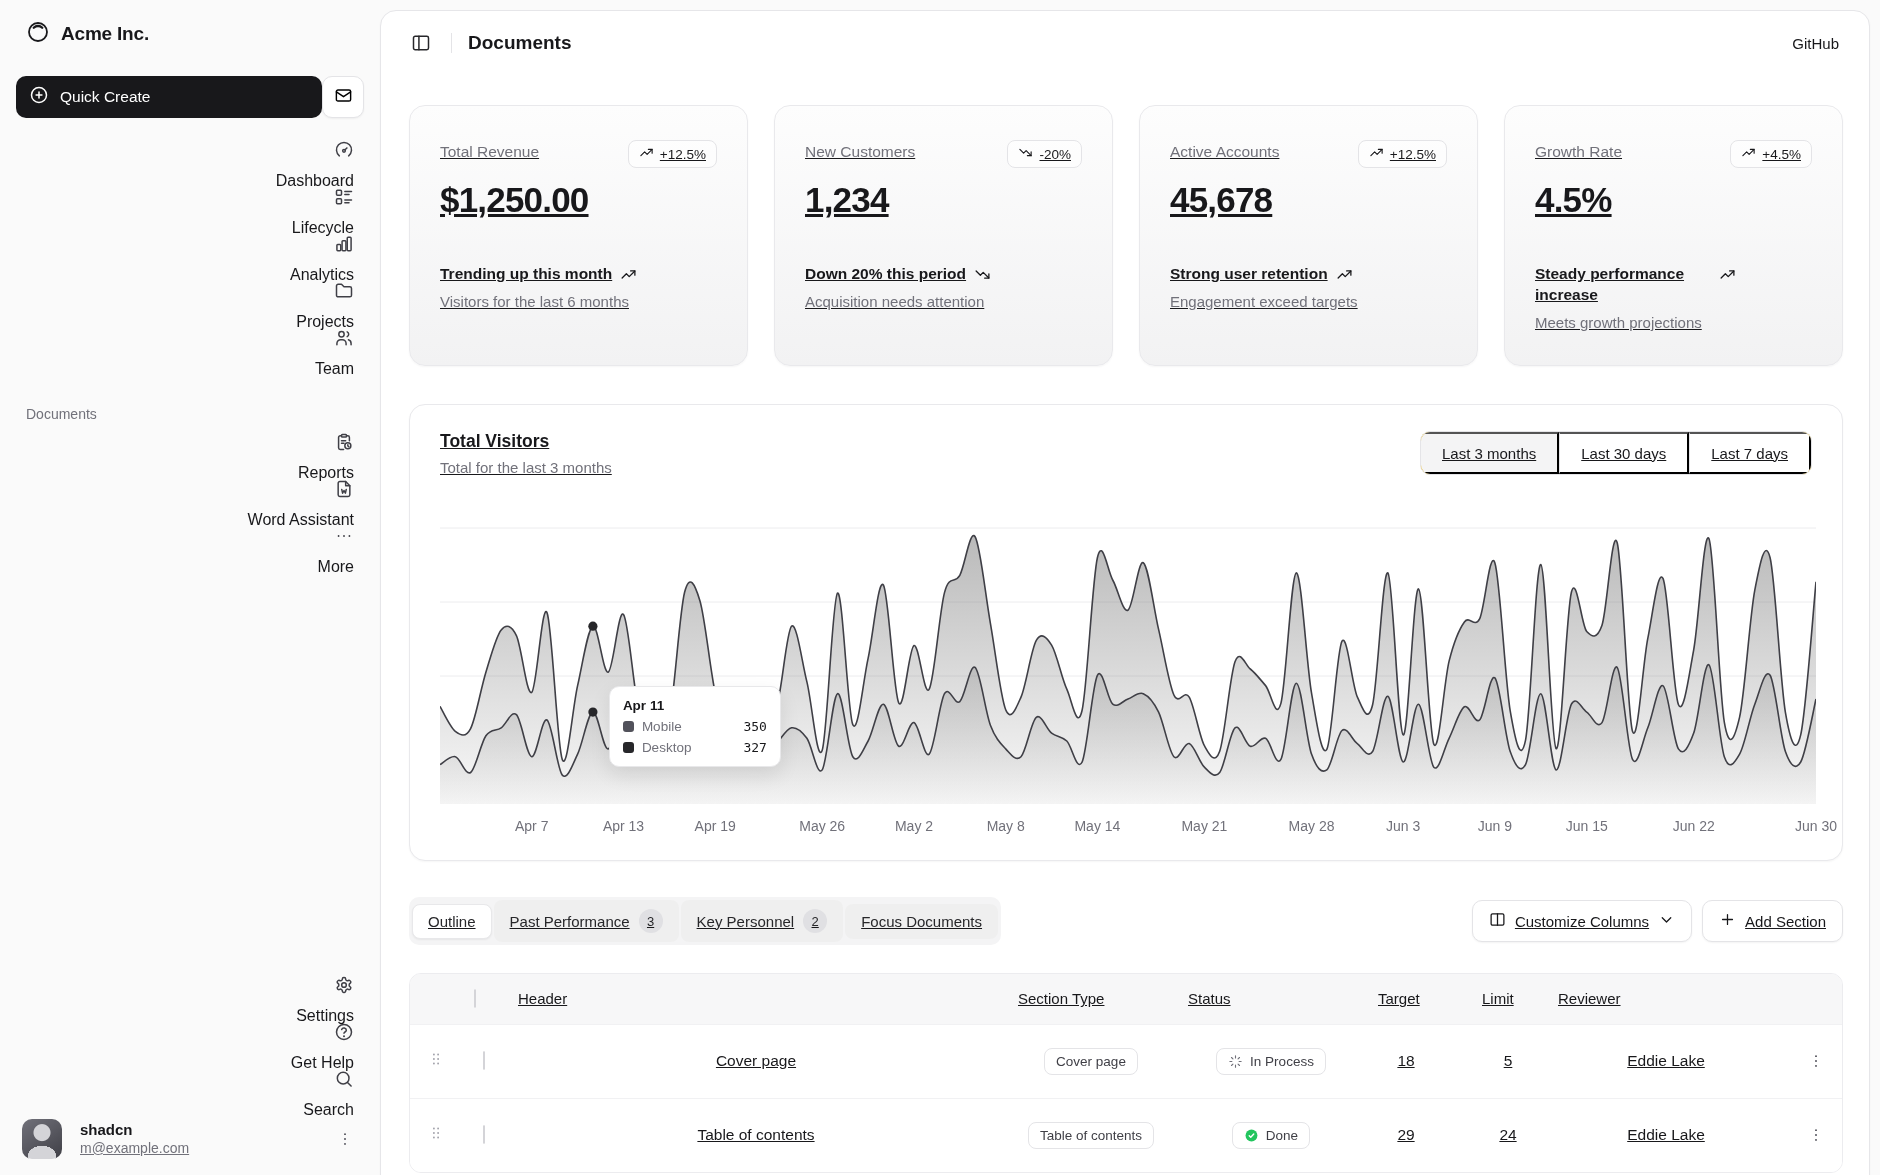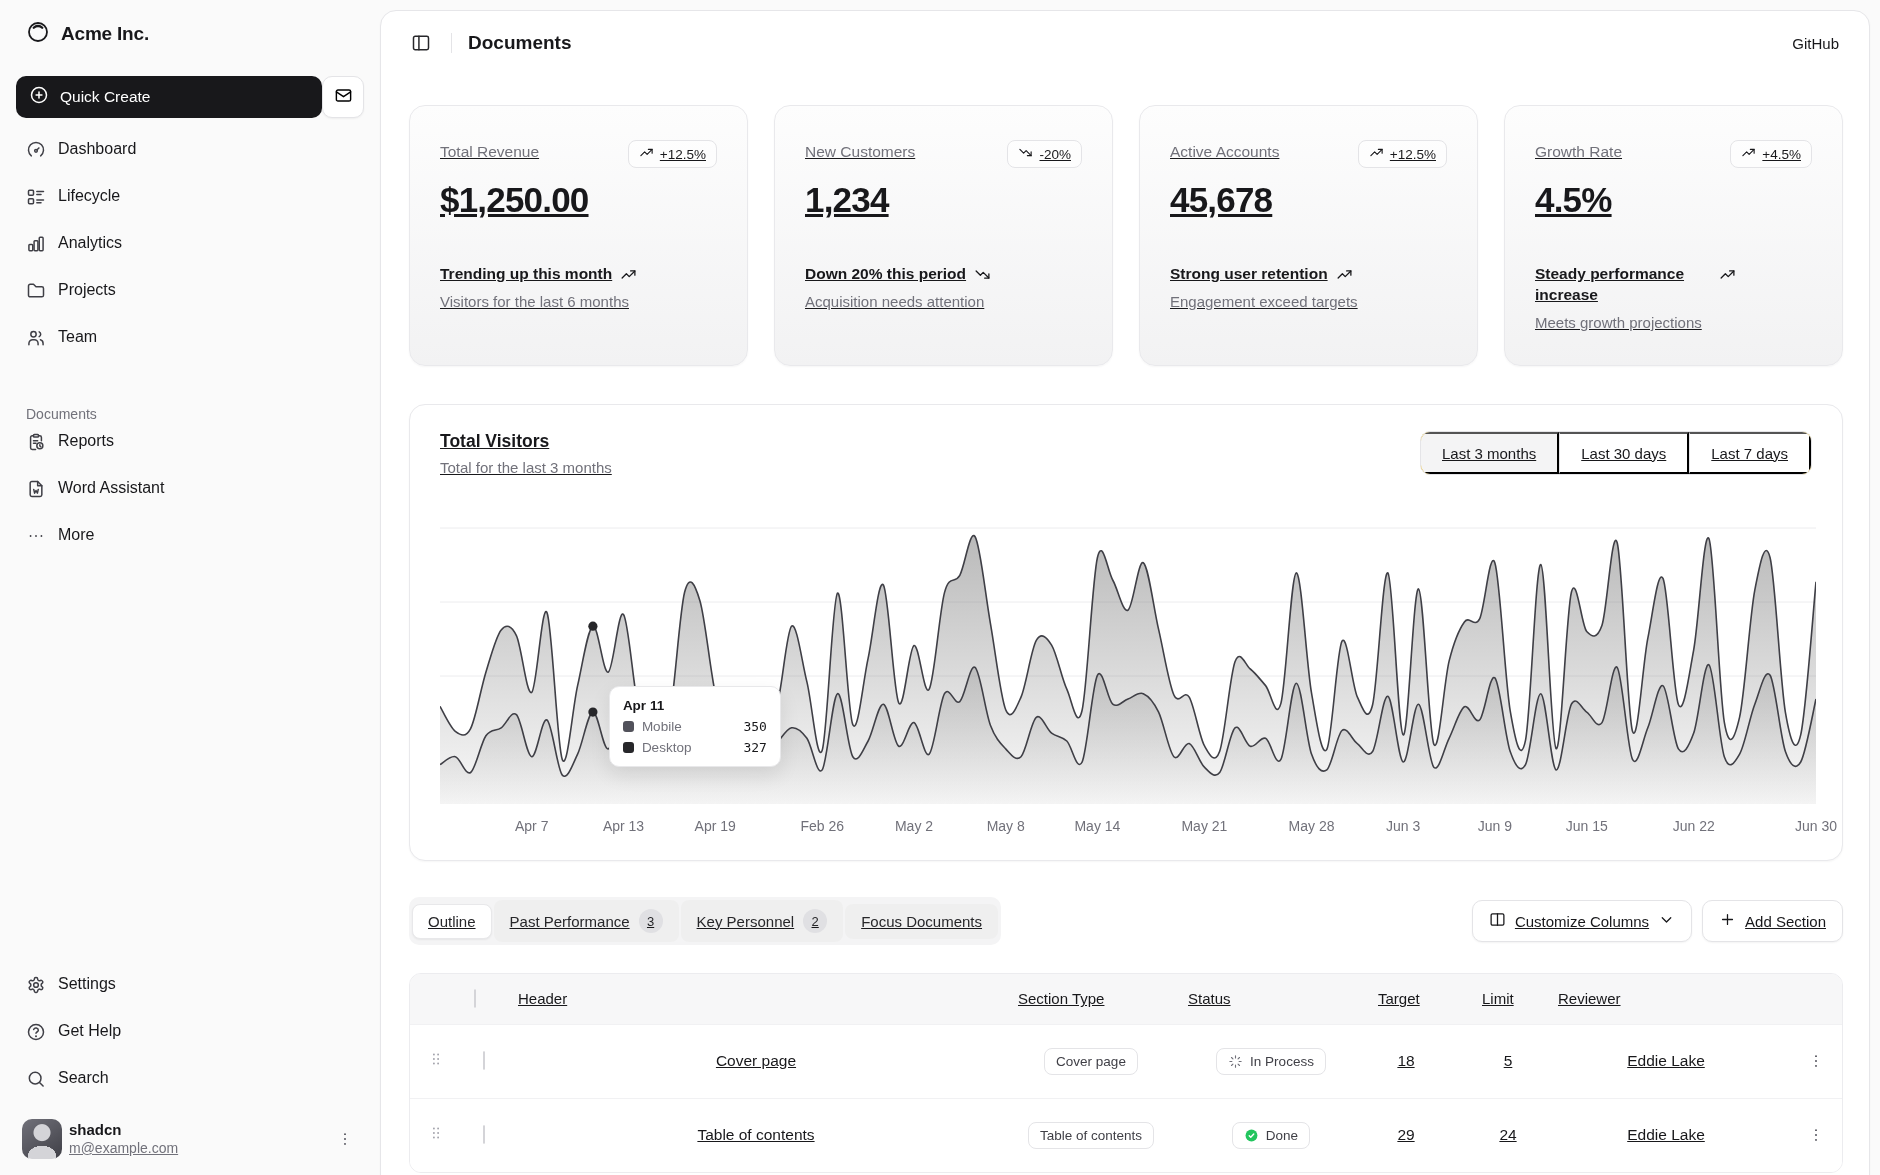--- a/index.html
+++ b/index.html
@@ -12,26 +12,26 @@
   .brand-row { display:flex; align-items:center; gap:11px; padding:4px 10px; }
   .brand-row .icon svg { width:24px; height:24px; }
   .brand-name { font-size:19px; font-weight:700; letter-spacing:-0.2px; }
   .qc-row { display:flex; gap:0; margin-top:24px; align-items:center; }
   .qc-btn { flex:1; height:42px; background:#18181b; color:#fff; border:none; border-radius:10px; display:flex; align-items:center; gap:11px; padding:0 13px; font-size:15.5px; font-weight:500; font-family:inherit; cursor:pointer; }
   .qc-btn .icon svg { width:20px; height:20px; }
   .mail-btn { width:42px; height:42px; background:#fff; border:1px solid #e4e4e7; border-radius:10px; display:flex; align-items:center; justify-content:center; box-shadow:0 1px 2px rgba(0,0,0,.05); cursor:pointer; }
   .mail-btn svg { width:19px; height:19px; }
   ul.nav { list-style:none; display:flex; flex-direction:column; gap:5px; }
   .nav-main { margin-top:22px; }
-  .nav-item { display:flex; align-items:flex-start; gap:12px; height:42px; padding:0 10px; border-radius:10px; font-size:16px; color:#18181b; cursor:pointer; }
+  .nav-item { display:flex; align-items:flex-end; gap:12px; height:42px; padding:0 10px; border-radius:10px; font-size:16px; color:#18181b; cursor:pointer;flex-direction:column; }
   .nav-item .icon { color:#3f3f46; display:flex; }
   .nav-item .icon svg { width:20px; height:20px; }
   .section-label { margin-top:36px; padding:0 10px 10px; font-size:14px; color:#71717a; }
   .sidebar-footer { margin-top:auto; }
-  .user-row { display:flex; align-items:center; gap:7px; padding:8px 6px 2px; cursor:pointer; }
+  .user-row { display:flex; align-items:center; gap:18px; padding:8px 6px 2px; cursor:pointer; }
   .avatar { width:40px; height:40px; border-radius:10px; flex:none;
     background: radial-gradient(circle at 50% 34%, #d4d4d8 0 8px, rgba(0,0,0,0) 9px),
                 radial-gradient(ellipse 14px 10px at 50% 92%, #d4d4d8 0 99%, rgba(0,0,0,0) 100%),
                 linear-gradient(145deg,#71717a,#3f3f46); }
   .user-meta { line-height:1.25; min-width:0; }
   .user-name { font-size:15px; font-weight:600; }
   .user-email { font-size:14px; color:#71717a;text-decoration:underline; }
   .user-kebab { margin-left:auto; color:#52525b; display:flex; padding:4px; cursor:pointer; }
   .user-kebab svg { width:18px; height:18px; }
 
@@ -429,21 +429,21 @@
        <span class="tt-swatch" style="background:#27272a"></span>
        <span>Desktop</span>
        <span class="tt-val">327</span>
      </div>
                 </div>
             </div>
             <div class="x-axis" id="x-axis">
                 <span class="x-tick" style="left:91.7px">Apr 7</span>
                 <span class="x-tick" style="left:183.5px">Apr 13</span>
                 <span class="x-tick" style="left:275.2px">Apr 19</span>
-                <span class="x-tick" style="left:382.2px">Feb 26</span>
+                <span class="x-tick" style="left:382.2px">May 26</span>
                 <span class="x-tick" style="left:474.0px">May 2</span>
                 <span class="x-tick" style="left:565.7px">May 8</span>
                 <span class="x-tick" style="left:657.4px">May 14</span>
                 <span class="x-tick" style="left:764.4px">May 21</span>
                 <span class="x-tick" style="left:871.5px">May 28</span>
                 <span class="x-tick" style="left:963.2px">Jun 3</span>
                 <span class="x-tick" style="left:1054.9px">Jun 9</span>
                 <span class="x-tick" style="left:1146.7px">Jun 15</span>
                 <span class="x-tick" style="left:1253.7px">Jun 22</span>
                 <span class="x-tick" style="left:1376.0px">Jun 30</span>

